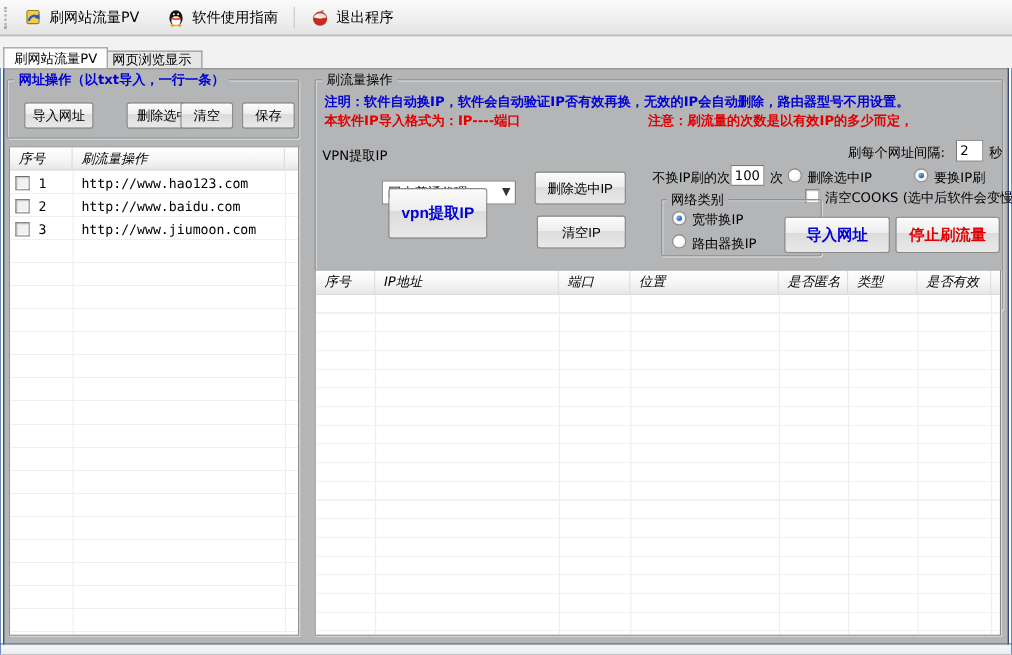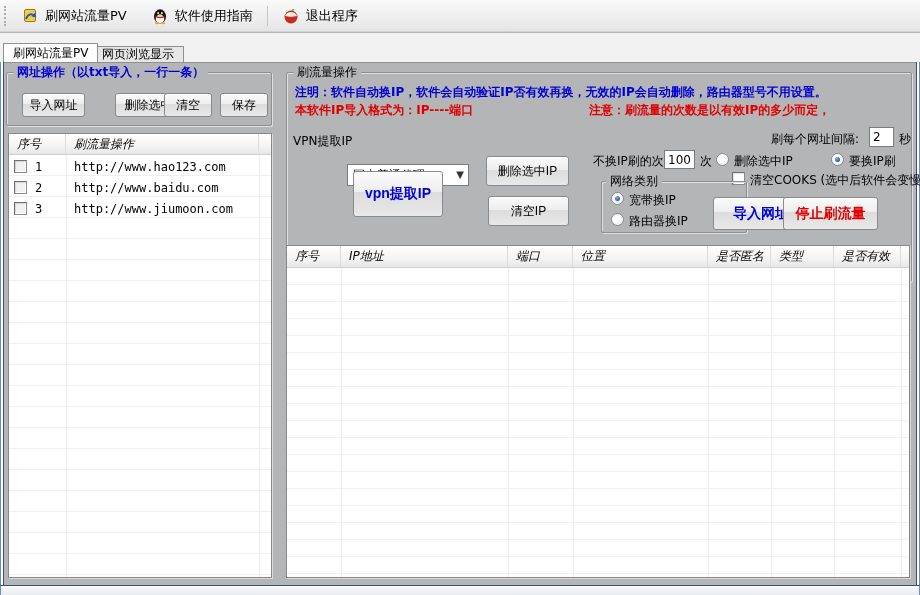--- a/index.html
+++ b/index.html
@@ -216,21 +216,21 @@
 
   <div class="groupbox" style="left:314px; top:108px; width:146px; height:52px;">
     <div class="gb-title" style="left:4px;">网络类别</div>
     <span class="radio sel" style="left:9px; top:10px;"></span>
     <div class="lbl" style="left:27px; top:10px;">宽带换IP</div>
     <span class="radio" style="left:9px; top:31px;"></span>
     <div class="lbl" style="left:27px; top:31px;">路由器换IP</div>
   </div>
 
   <button class="btn big blue" style="left:426px; top:124px; width:96px; height:33px;">导入网址</button>
-  <button class="btn big red" style="left:496px; top:124px; width:95px; height:33px;">停止刷流量</button>
+  <button class="btn big red" style="left:527px; top:124px; width:95px; height:33px;">停止刷流量</button>
 </div>
 
 <div class="rtable" style="left:286px; top:245px; width:624px; height:333px;">
   <div class="thead" style="height:22px;">
     <div class="th" style="left:0; width:54px;">序号</div>
     <div class="th" style="left:54px; width:167px;">IP地址</div>
     <div class="th" style="left:221px; width:65px;">端口</div>
     <div class="th" style="left:286px; width:135px;">位置</div>
     <div class="th" style="left:421px; width:63px;">是否匿名</div>
     <div class="th" style="left:484px; width:63px;">类型</div>

